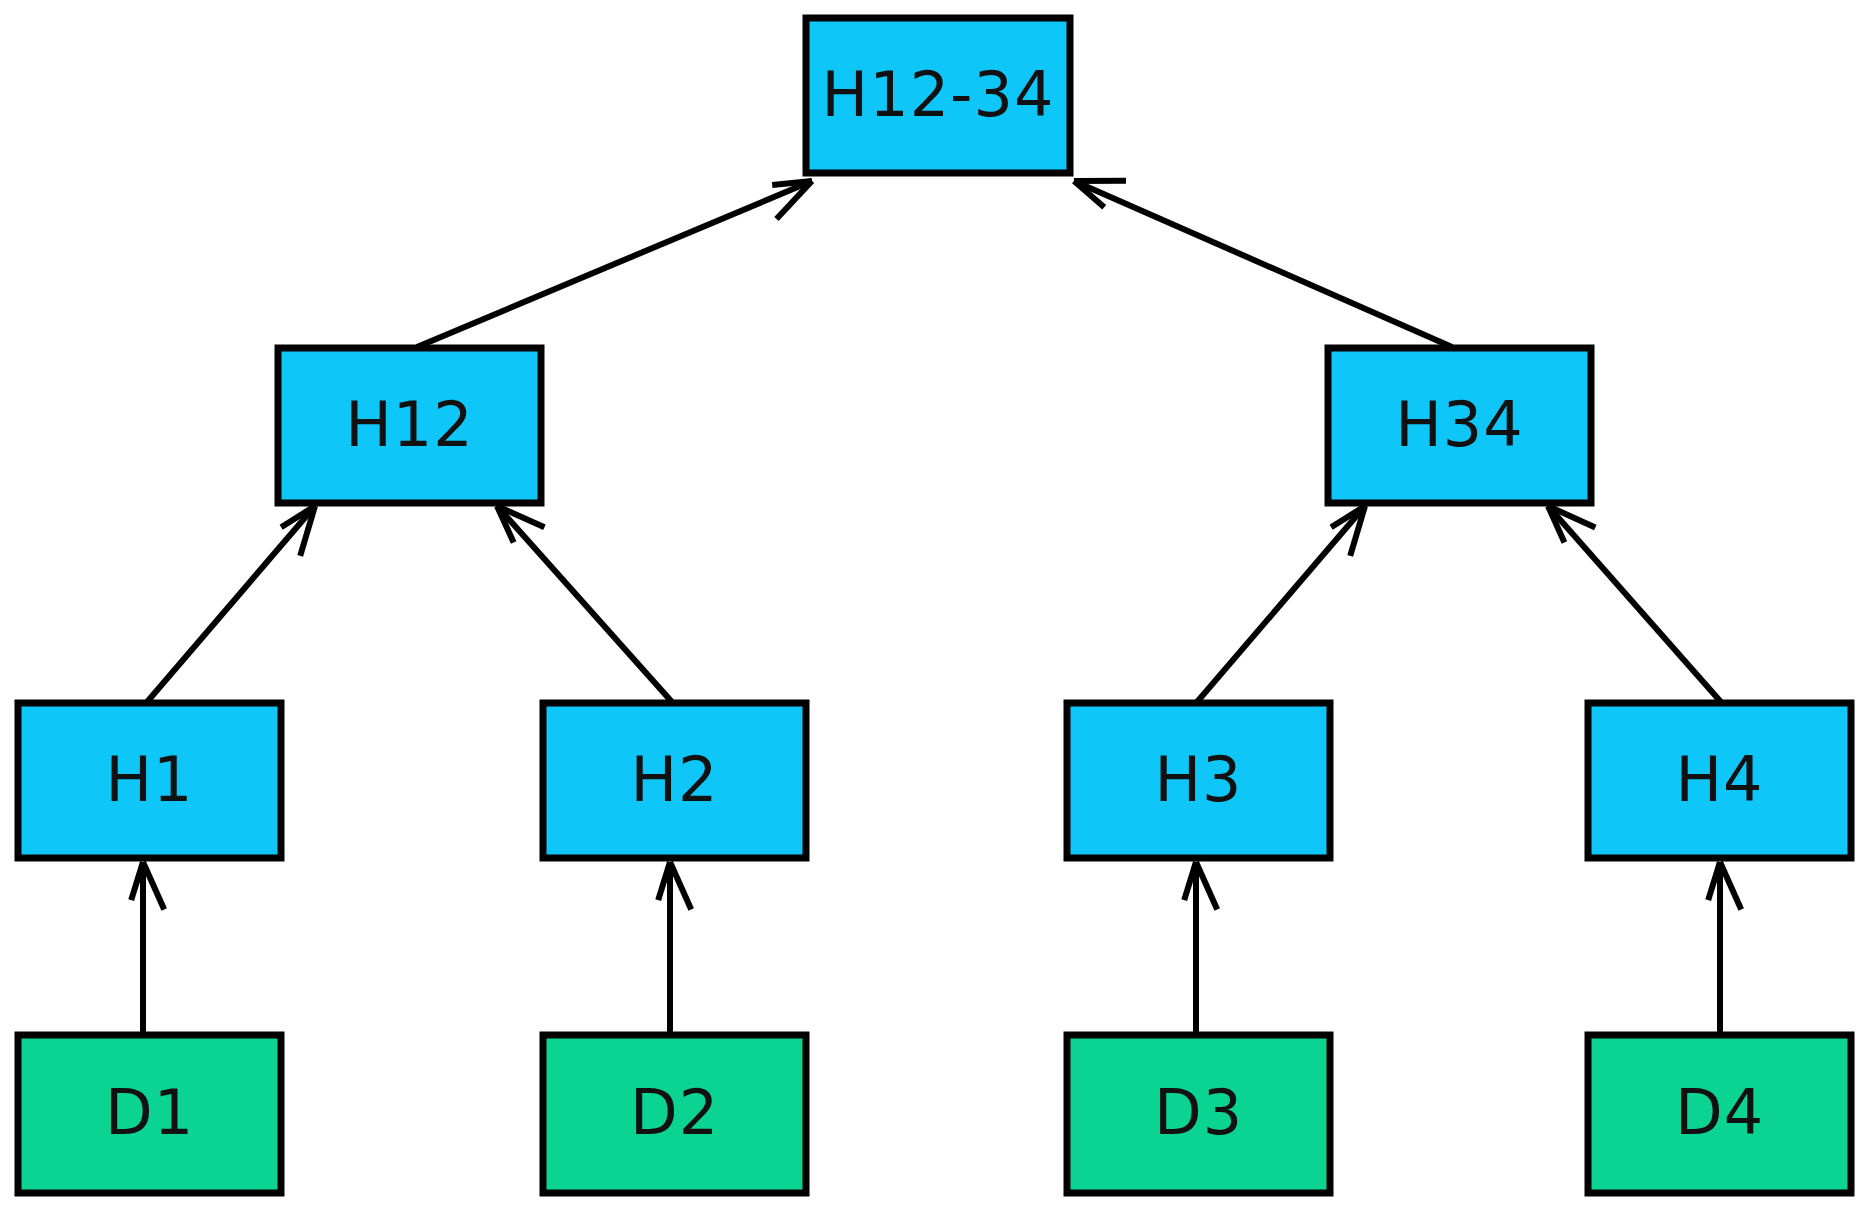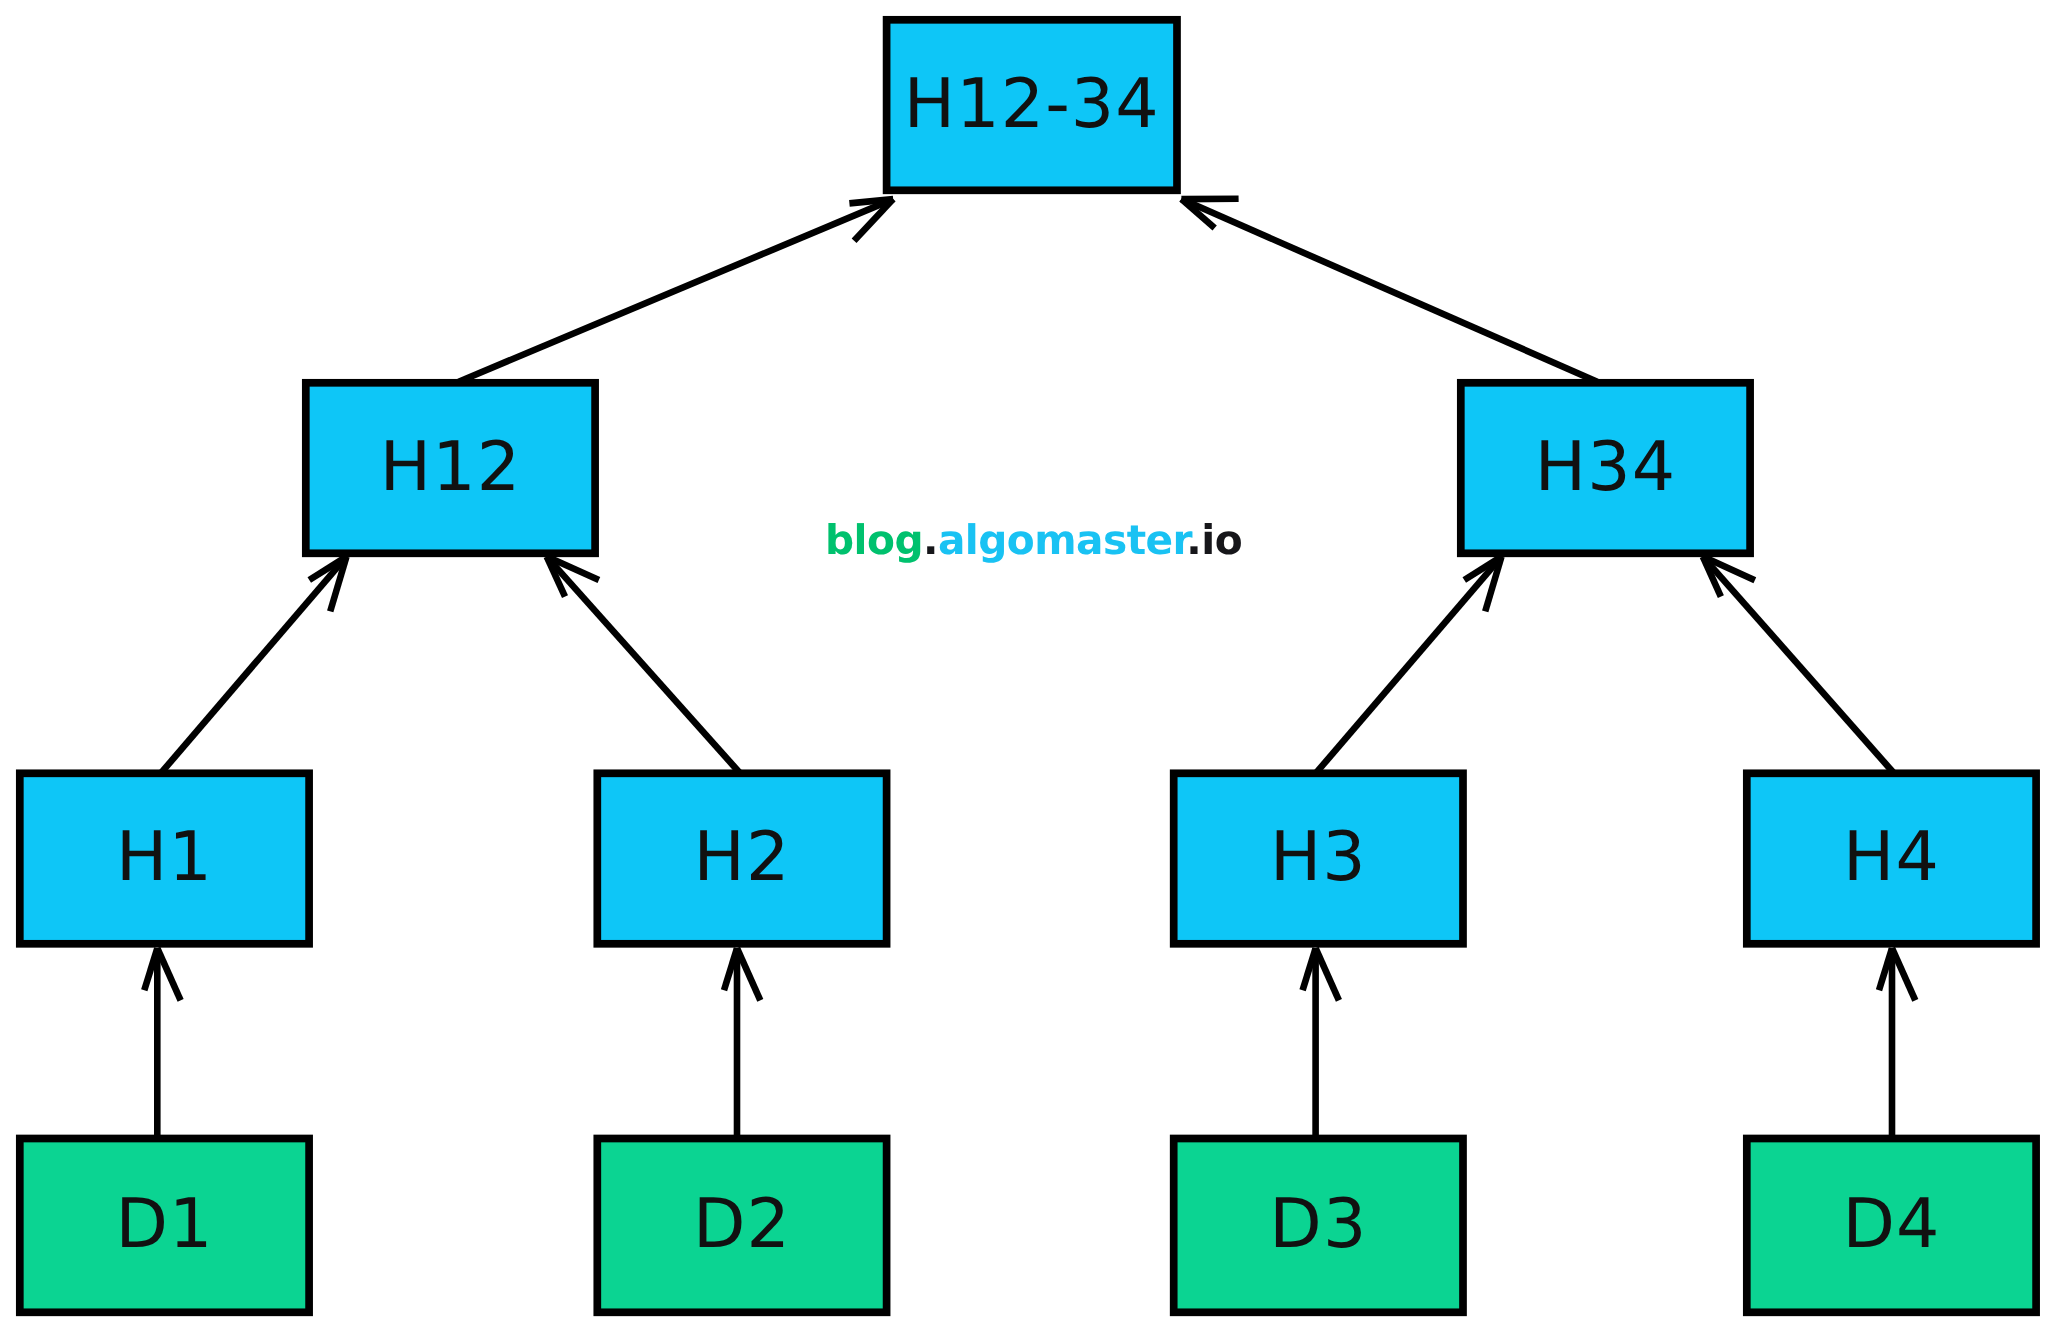--- a/index.html
+++ b/index.html
@@ -164,17 +164,14 @@
           <rect class="node-rect" x="1067" y="1035" width="263" height="158" fill="#0bd492" stroke="#000000"></rect>
           <text class="node-label" x="1198.5" y="1117" fill="#111111">D3</text>
         </g>
         <g>
           <rect class="node-rect" x="1588" y="1035" width="263" height="158" fill="#0bd492" stroke="#000000"></rect>
           <text class="node-label" x="1719.5" y="1117" fill="#111111">D4</text>
         </g>
       </g>
   </svg>
 
-  <div class="watermark" style="left:750px; top:470px;">
-    <span class="wm-blog">blog</span><span class="wm-dot1">.</span><span class="wm-algo">algomaster</span><span class="wm-dotio">.io</span>
-  </div>
 
 </div>
 
 </body></html>

